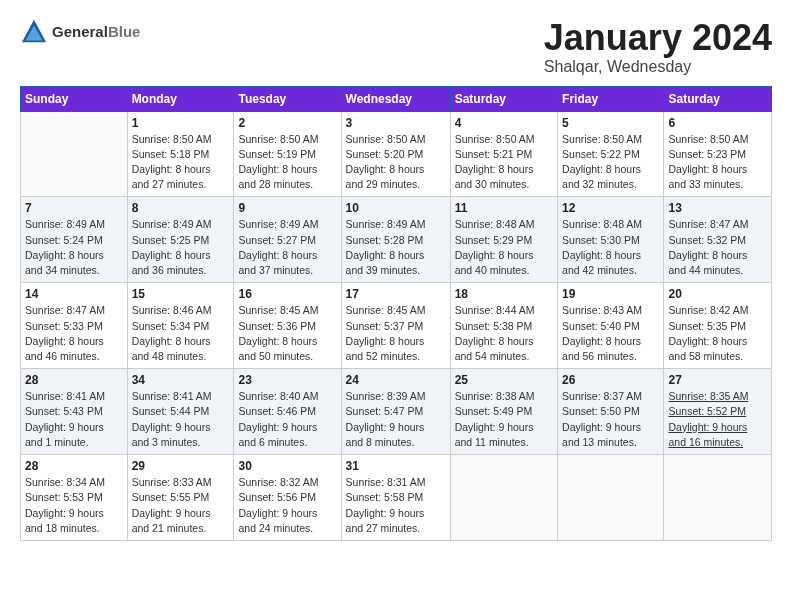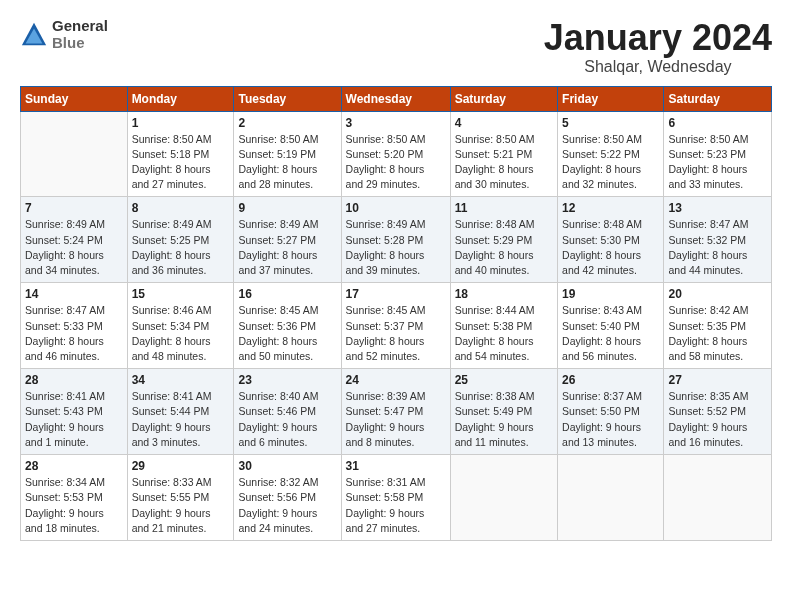--- a/index.html
+++ b/index.html
@@ -20,57 +20,57 @@
       justify-content: space-between;
       margin-bottom: 10px;
     }
     .logo {
       display: flex;
       align-items: center;
       gap: 4px;
     }
     .logo-text {
       display: flex;
-      flex-direction: column;
+      flex-direction: row;
       line-height: 1.1;
     }
     .logo-general {
       font-size: 15px;
       font-weight: bold;
       color: #333;
     }
     .logo-blue {
       font-size: 15px;
       font-weight: bold;
       color: #737373;
     }
     .logo-icon {
       width: 28px;
       height: 28px;
     }
     .title-block {
-      text-align: center;
+      text-align: left;
     }
     .title-month {
       font-size: 36px;
       font-weight: bold;
       color: #222;
       line-height: 1.1;
     }
     .title-location {
       font-size: 16px;
       color: #444;
     }
     .calendar {
       width: 100%;
       border-collapse: collapse;
       font-size: 11px;
     }
     .calendar thead tr th {
-      background-color: #c2410c;
+      background-color: #6d28d9;
       color: #fff;
       padding: 5px 4px;
       text-align: left;
       font-size: 12px;
       font-weight: bold;
       border: 1px solid #1a5fa8;
     }
     .calendar tbody tr td {
       vertical-align: top;
       padding: 4px 4px 4px 4px;
@@ -319,21 +319,21 @@
           </td>
           <td>
             <span class="day-number">26</span>
             <div class="day-info" style="white-space: pre-line;">Sunrise: 8:37 AM
 Sunset: 5:50 PM
 Daylight: 9 hours
 and 13 minutes.</div>
           </td>
           <td>
             <span class="day-number">27</span>
-            <div class="day-info" style="white-space: pre-line;">Sunrise: 8:35 AM
+            <div class="day-info" style="white-space: pre-line; text-decoration: underline;">Sunrise: 8:35 AM
 Sunset: 5:52 PM
 Daylight: 9 hours
 and 16 minutes.</div>
           </td>
         </tr>
         <tr>
           <td>
             <span class="day-number">28</span>
             <div class="day-info" style="white-space: pre-line;">Sunrise: 8:34 AM
 Sunset: 5:53 PM

